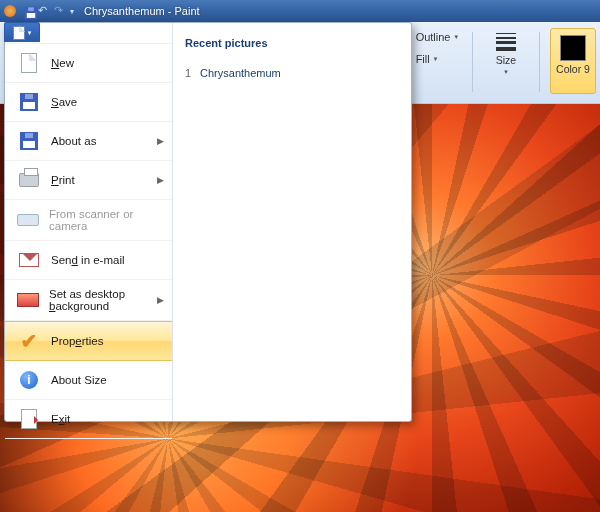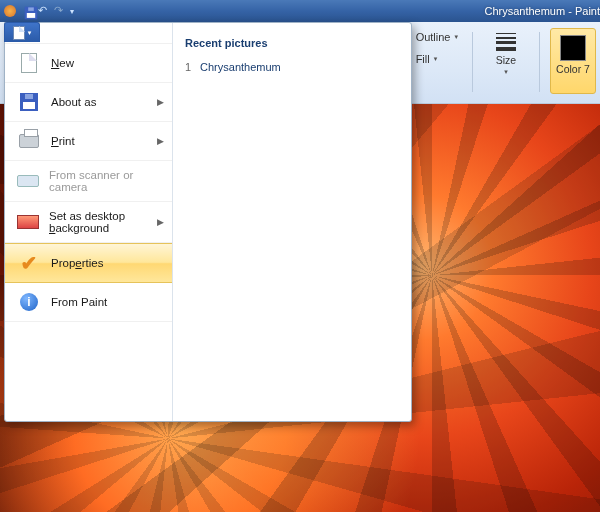--- a/index.html
+++ b/index.html
@@ -9,21 +9,21 @@
   .titlebar {
     height: 22px;
     background: linear-gradient(to bottom, #4a79b8 0%, #3563a6 50%, #2a538f 100%);
     display: flex; align-items: center; padding-left: 4px;
     font-size: 11px; color: #fff;
   }
   .titlebar .sys-icons { display: flex; gap: 3px; align-items: center; margin-right: 6px; }
   .titlebar .sys-icons span { width: 12px; height: 12px; display:inline-block; }
   .titlebar .qat { display: flex; align-items: center; gap: 2px; margin-right: 10px; }
   .titlebar .qat .qat-icon { width: 14px; height: 14px; display:inline-block; }
-  .titlebar .title-text { flex:1; text-align:right; text-shadow: 0 0 3px rgba(0,0,0,.4); }
+  .titlebar .title-text { flex:1; text-align:left; text-shadow: 0 0 3px rgba(0,0,0,.4); }
 
   
   .ribbon {
     height: 82px;
     background: linear-gradient(to bottom, #e9f1fb 0%, #dce8f7 60%, #d2e1f4 100%);
     border-bottom: 1px solid #b9c9dd;
     display:flex; justify-content:flex-end; padding-right:4px;
     position: relative; z-index: 1;
   }
   .ribbon-group { display:flex; align-items:flex-start; padding-top:6px; gap:6px; }
@@ -101,21 +101,21 @@
   }
   .app-menu-tab .car { color:#fff; font-size:7px; }
 
   .menu-left {
     width:168px; border-right:1px solid #dbe3ec;
     padding:20px 0 6px; display:flex; flex-direction:column;
   }
   .menu-right {
     flex:1; padding:14px 12px; font-size:11px; color:#333;
   }
-  .menu-right h4 { font-size:11px; font-weight:600; color:#1a3e70; margin-bottom:10px; }
+  .menu-right h4 { font-size:11px; font-weight:600; color:#1a3e70; margin-bottom:16px; }
   .recent-item { color:#1a3e70; padding:2px 0; cursor:pointer; }
   .recent-item .num { color:#666; display:inline-block; width:12px; }
 
   .mi {
     display:flex; align-items:center; gap:10px;
     padding:8px 12px; font-size:11.5px; color:#1a1a1a;
     border-bottom:1px solid #f0f0f0; position:relative;
     cursor:pointer;
   }
   .mi:first-child { border-top:1px solid #f0f0f0;text-align:right; }
@@ -193,21 +193,21 @@
           <i></i>
           <i></i>
           <i></i>
         </span>
       <span>Size</span>
       <span class="dd-caret">▾</span>
     </div>
     <span class="ribbon-sep"></span>
     <div class="ribbon-btn-big selected">
       <span class="swatch black"></span>
-      <span>Color 7</span>
+      <span>Color 9</span>
     </div>
   </div>
 </div>
 
 <div class="canvas">
   <div class="petals"></div>
 </div>
 
 <div class="app-menu-tab">
   <span class="doc-icon"></span>
@@ -218,20 +218,26 @@
   <div class="menu-left">
 
     <div class="mi">
       <span class="ic">
           <span class="ic-page"></span>
         </span>
       <span><u>N</u>ew</span>
     </div>
 
 
+    <div class="mi">
+      <span class="ic">
+          <span class="ic-floppy"></span>
+        </span>
+      <span><u>S</u>ave</span>
+    </div>
 
     <div class="mi">
       <span class="ic">
           <span class="ic-floppy"></span>
         </span>
       <span>About as</span>
       <span class="arrow">▶</span>
     </div>
 
     <div class="mi">
@@ -242,43 +248,55 @@
       <span class="arrow">▶</span>
     </div>
 
     <div class="mi disabled">
       <span class="ic">
           <span class="ic-scanner"></span>
         </span>
       <span>From scanner or camera</span>
     </div>
 
+    <div class="mi">
+      <span class="ic">
+          <span class="ic-mail"></span>
+        </span>
+      <span>Sen<u>d</u> in e-mail</span>
+    </div>
 
     <div class="mi">
       <span class="ic">
           <span class="ic-desktop"></span>
         </span>
       <span>Set as desktop <u>b</u>ackground</span>
       <span class="arrow">▶</span>
     </div>
 
     <div class="mi hover">
       <span class="ic">
           <span class="ic-check">✔</span>
         </span>
       <span>Prop<u>e</u>rties</span>
     </div>
 
     <div class="mi">
       <span class="ic">
           <span class="ic-info">i</span>
         </span>
-      <span>From Paint</span>
-    </div>
-
+      <span>About Size</span>
+    </div>
+
+    <div class="mi">
+      <span class="ic">
+          <span class="ic-exit"></span>
+        </span>
+      <span>E<u>x</u>it</span>
+    </div>
 
   </div>
 
   <div class="menu-right">
     <h4>Recent pictures</h4>
     <div class="recent-item">
       <span class="num">1</span>
       <span>Chrysanthemum</span>
     </div>
   </div>

